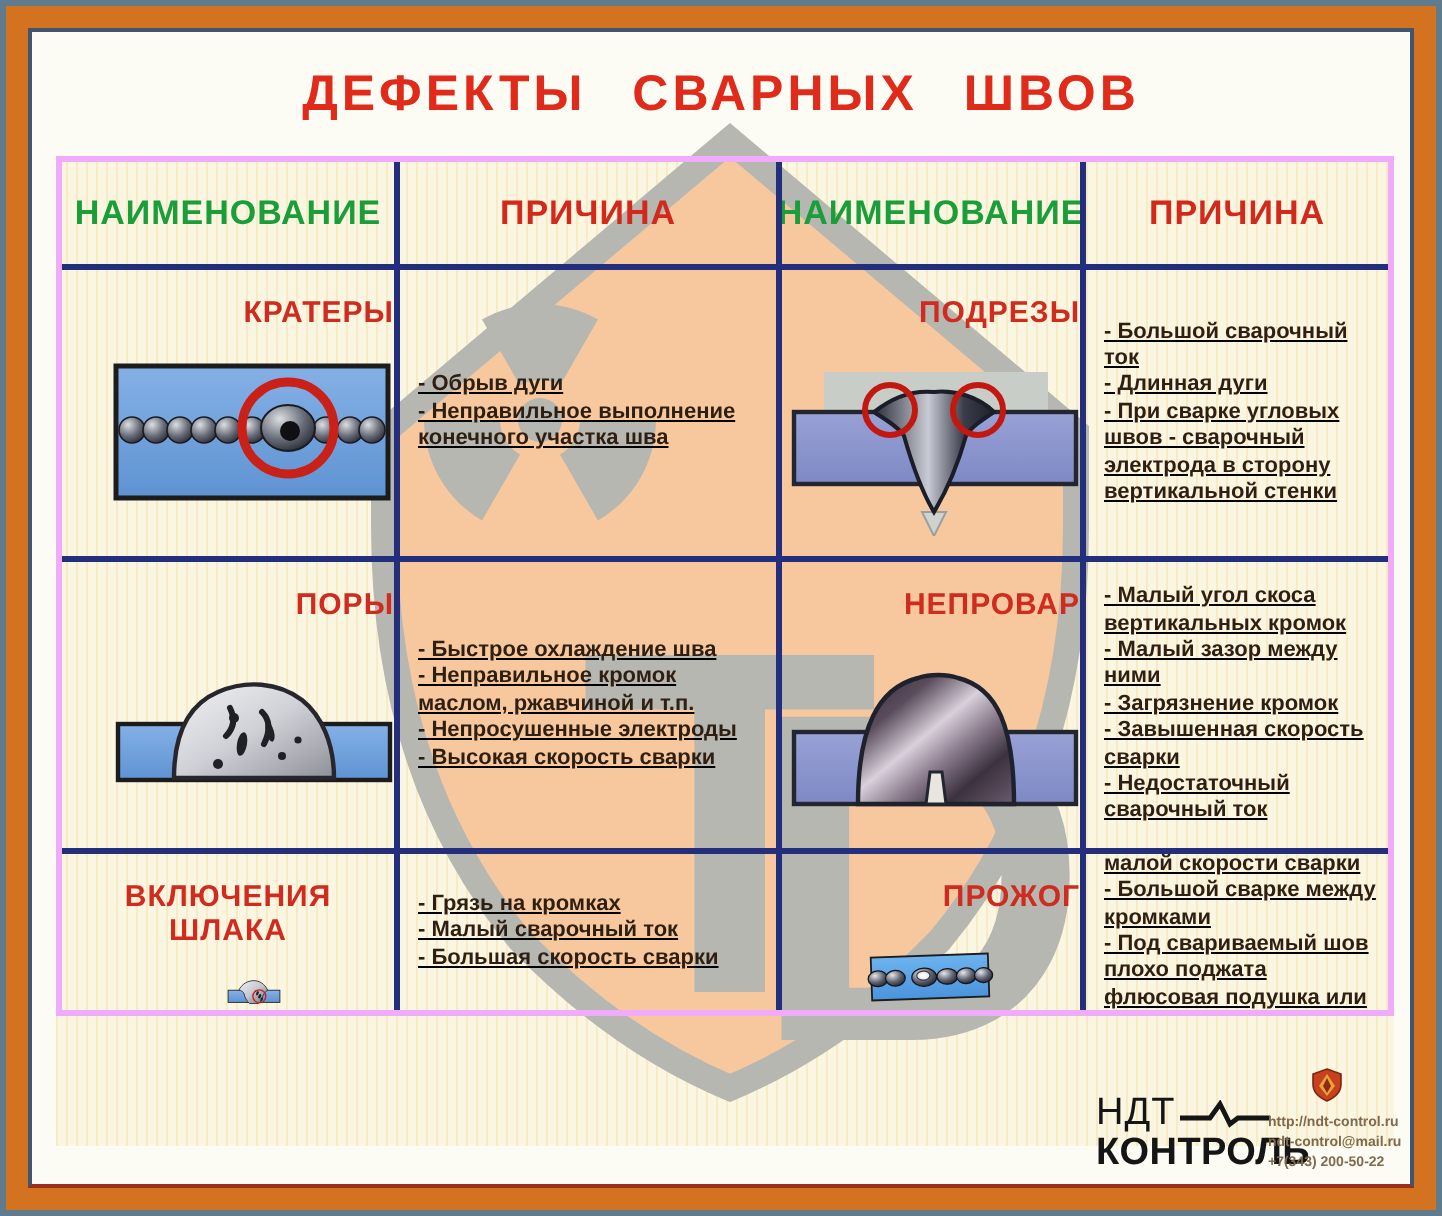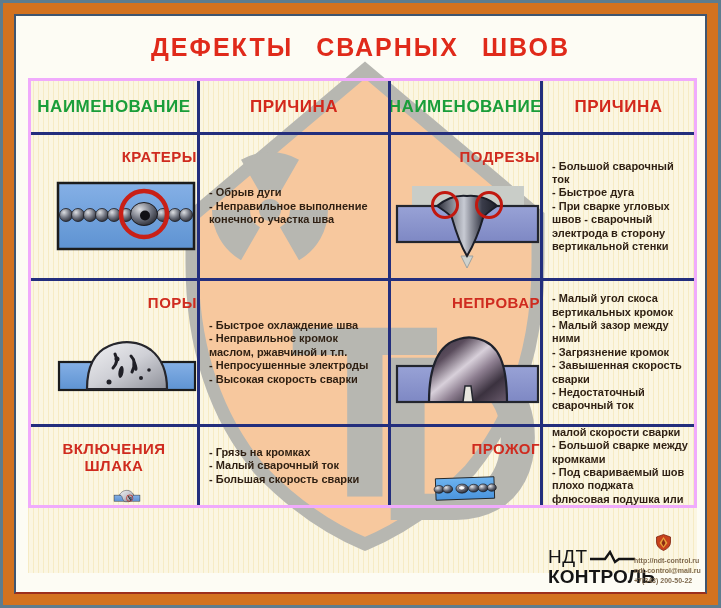--- a/index.html
+++ b/index.html
@@ -25,21 +25,21 @@
   .cell:nth-child(n+13){border-bottom:none;}
 
   .head{display:flex;align-items:center;justify-content:center;
     font-weight:bold;font-size:17px;letter-spacing:.5px;}
   .head.green{color:#1a9e3a;}
   .head.red{color:#d3281c;}
 
   .namecell{display:flex;flex-direction:column;align-items:flex-end;padding-top:13px;gap:15px;}
   .defect-name{font-weight:bold;font-size:15px;letter-spacing:.5px;color:#cf2b1f;text-align:center;}
 
-  .causecell{display:flex;align-items:center;}
+  .causecell{display:flex;align-items:center;text-decoration:underline;}
   .causes{padding:4px 5px 4px 9px;}
   .cause-line{font-weight:bold;font-size:11px;line-height:1.22;color:#2e1f12;}
 
   .brand{position:absolute;left:548px;top:546px;color:#151515;}
   .brand-row{display:flex;align-items:center;gap:2px;}
   .brand-ndt{font-weight:normal;font-size:19px;letter-spacing:.5px;}
   .brand-kontrol{font-weight:bold;font-size:19px;letter-spacing:.2px;margin-top:-2px;}
 
   .contact{position:absolute;left:634px;top:534px;width:74px;}
   .contact-icon{margin-left:22px;margin-bottom:1px;}
@@ -134,21 +134,21 @@
         <rect x="2" y="26" width="141" height="36" fill="url(#platev1)" stroke="#23262e" stroke-width="2.2"></rect>
         <path d="M66,76 L72,88 L78,76 Z" fill="#cfd3cf" stroke="#9aa0a0" stroke-width="1"></path>
         <path d="M42,26 C52,18 62,15 72,16 C82,15 94,18 102,26 C96,30 90,34 88,38 C84,52 78,66 72,76 C66,66 61,52 57,38 C55,34 48,30 42,26 Z" fill="url(#weldv)" stroke="#1b1e28" stroke-width="2"></path>
         <circle cx="50" cy="25" r="12.5" fill="none" stroke="#c2180f" stroke-width="3"></circle>
         <circle cx="94" cy="25" r="12.5" fill="none" stroke="#c2180f" stroke-width="3"></circle>
       </svg>
     </div>
     <div class="cell causecell">
       <div class="causes">
         <div class="cause-line">- Большой сварочный ток</div>
-        <div class="cause-line">- Быстрое дуга</div>
+        <div class="cause-line">- Длинная дуги</div>
         <div class="cause-line">- При сварке угловых швов - сварочный электрода в сторону вертикальной стенки</div>
       </div>
     </div>
 
     <div class="cell namecell">
       <div class="defect-name">ПОРЫ</div>
       <svg width="140" height="78" viewBox="0 0 140 78">
         <defs>
           <linearGradient id="plate2" x1="0" y1="0" x2="0" y2="1">
             <stop offset="0" stop-color="#85b0e6"></stop>

